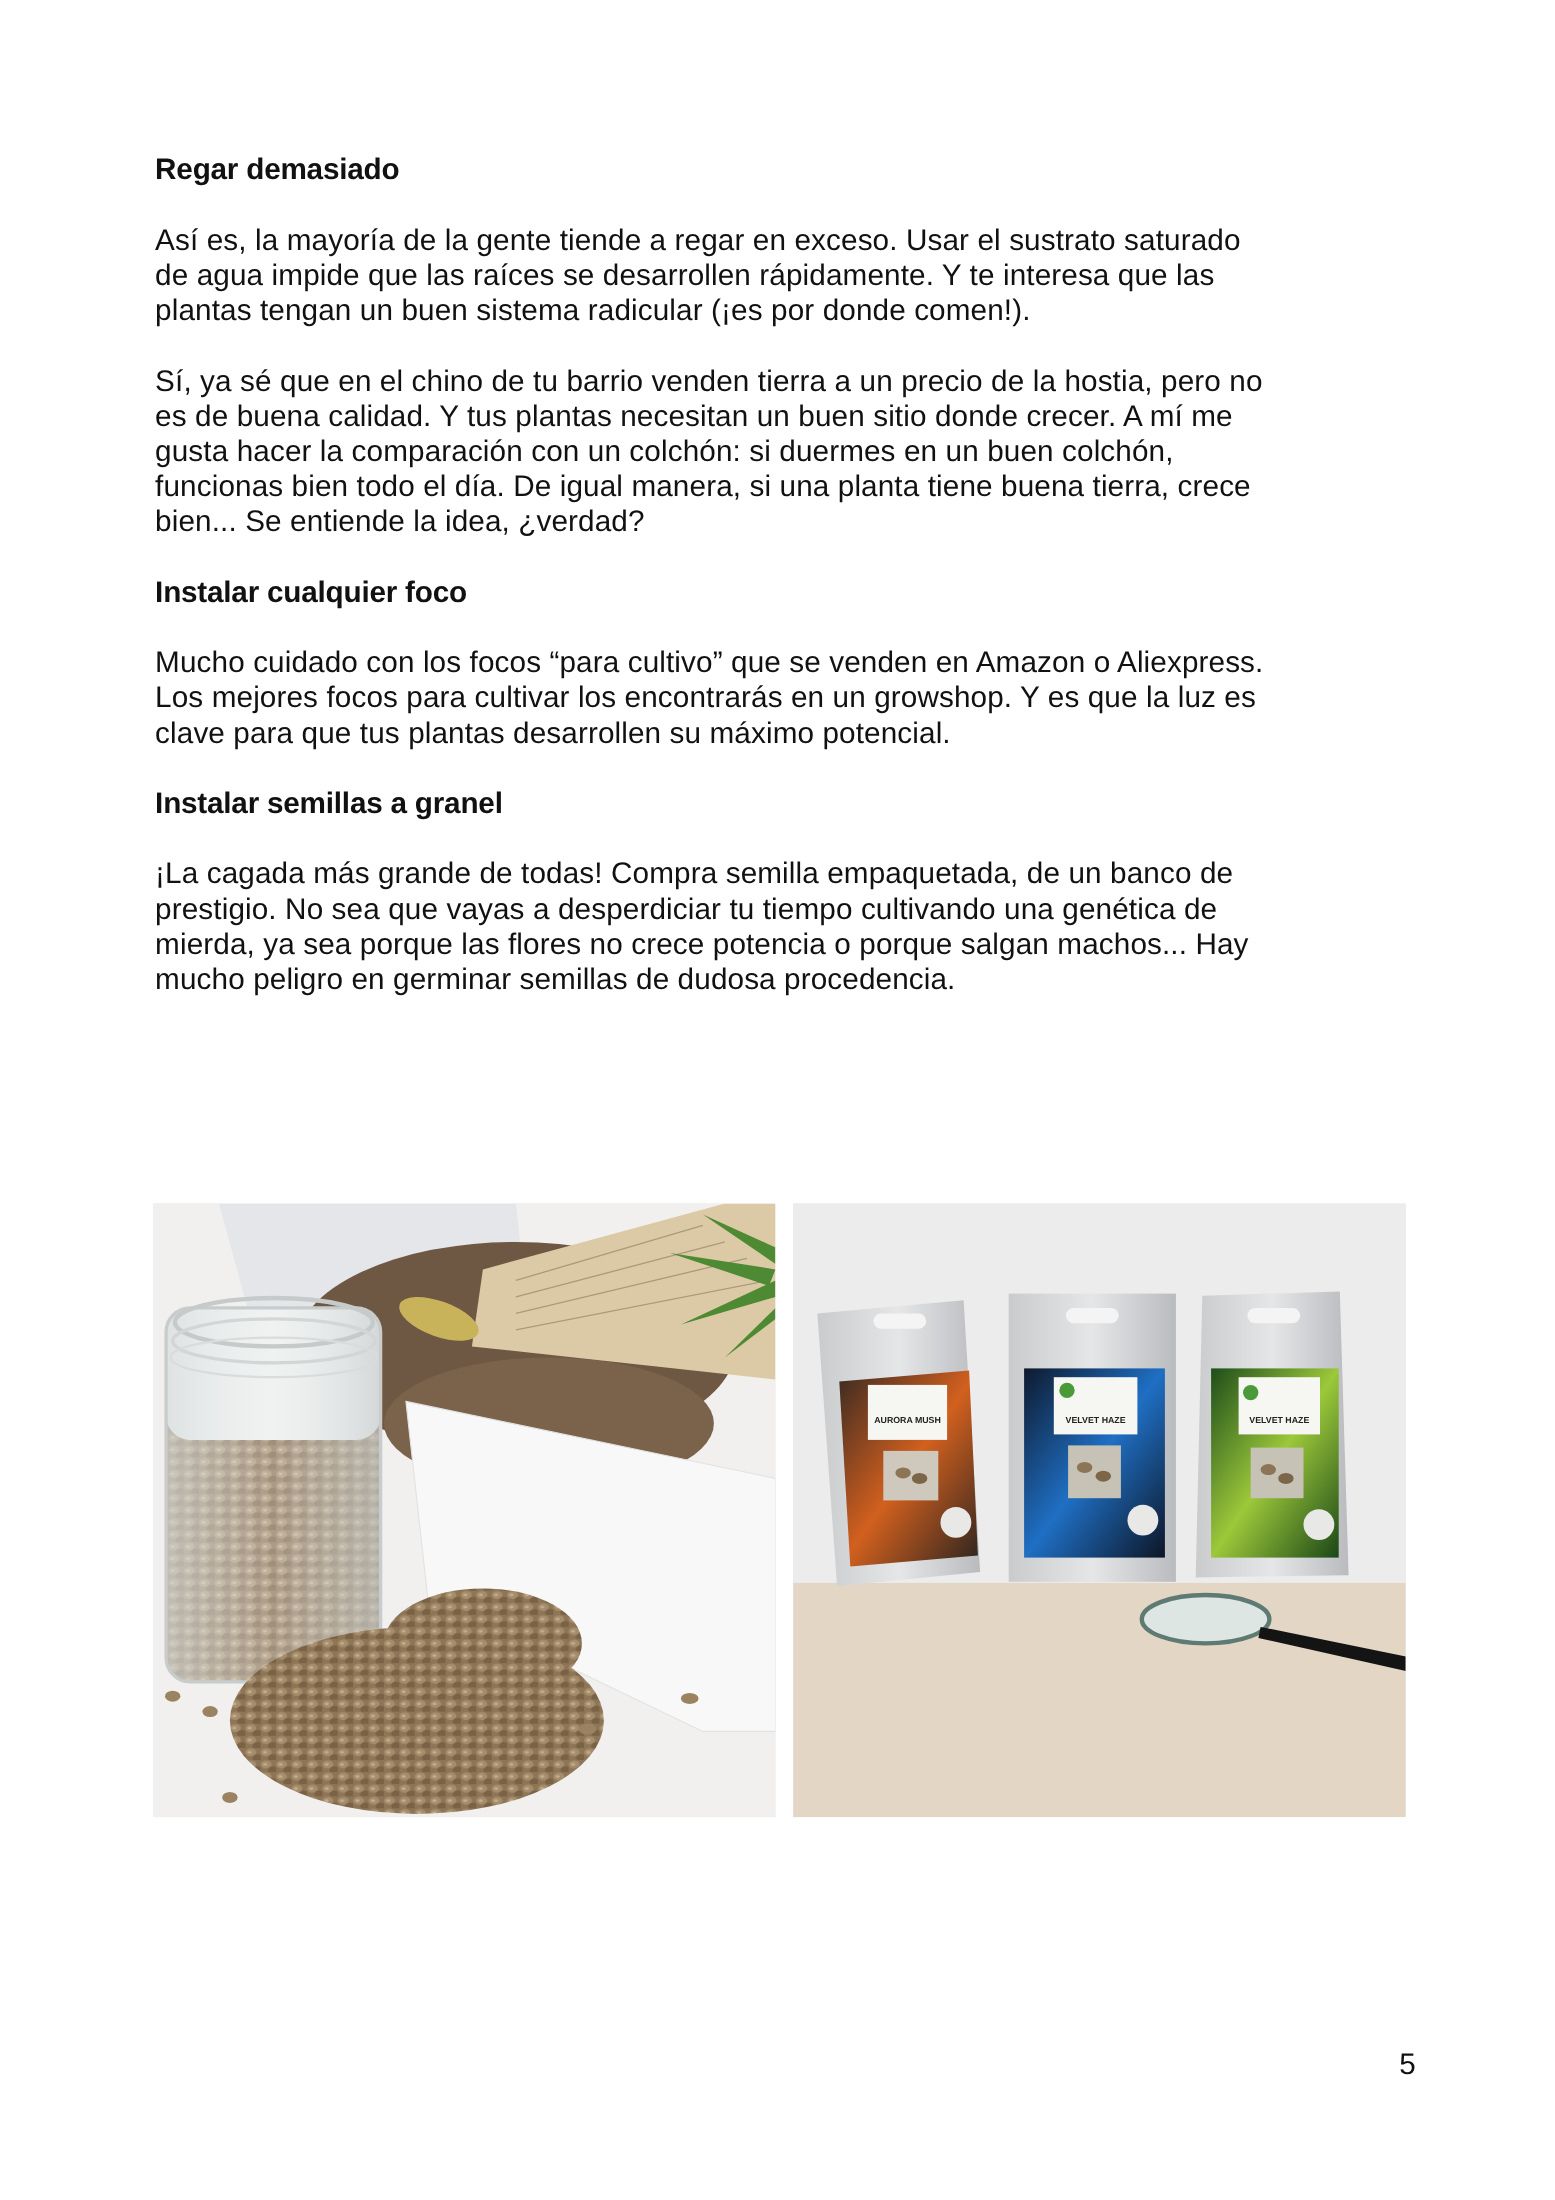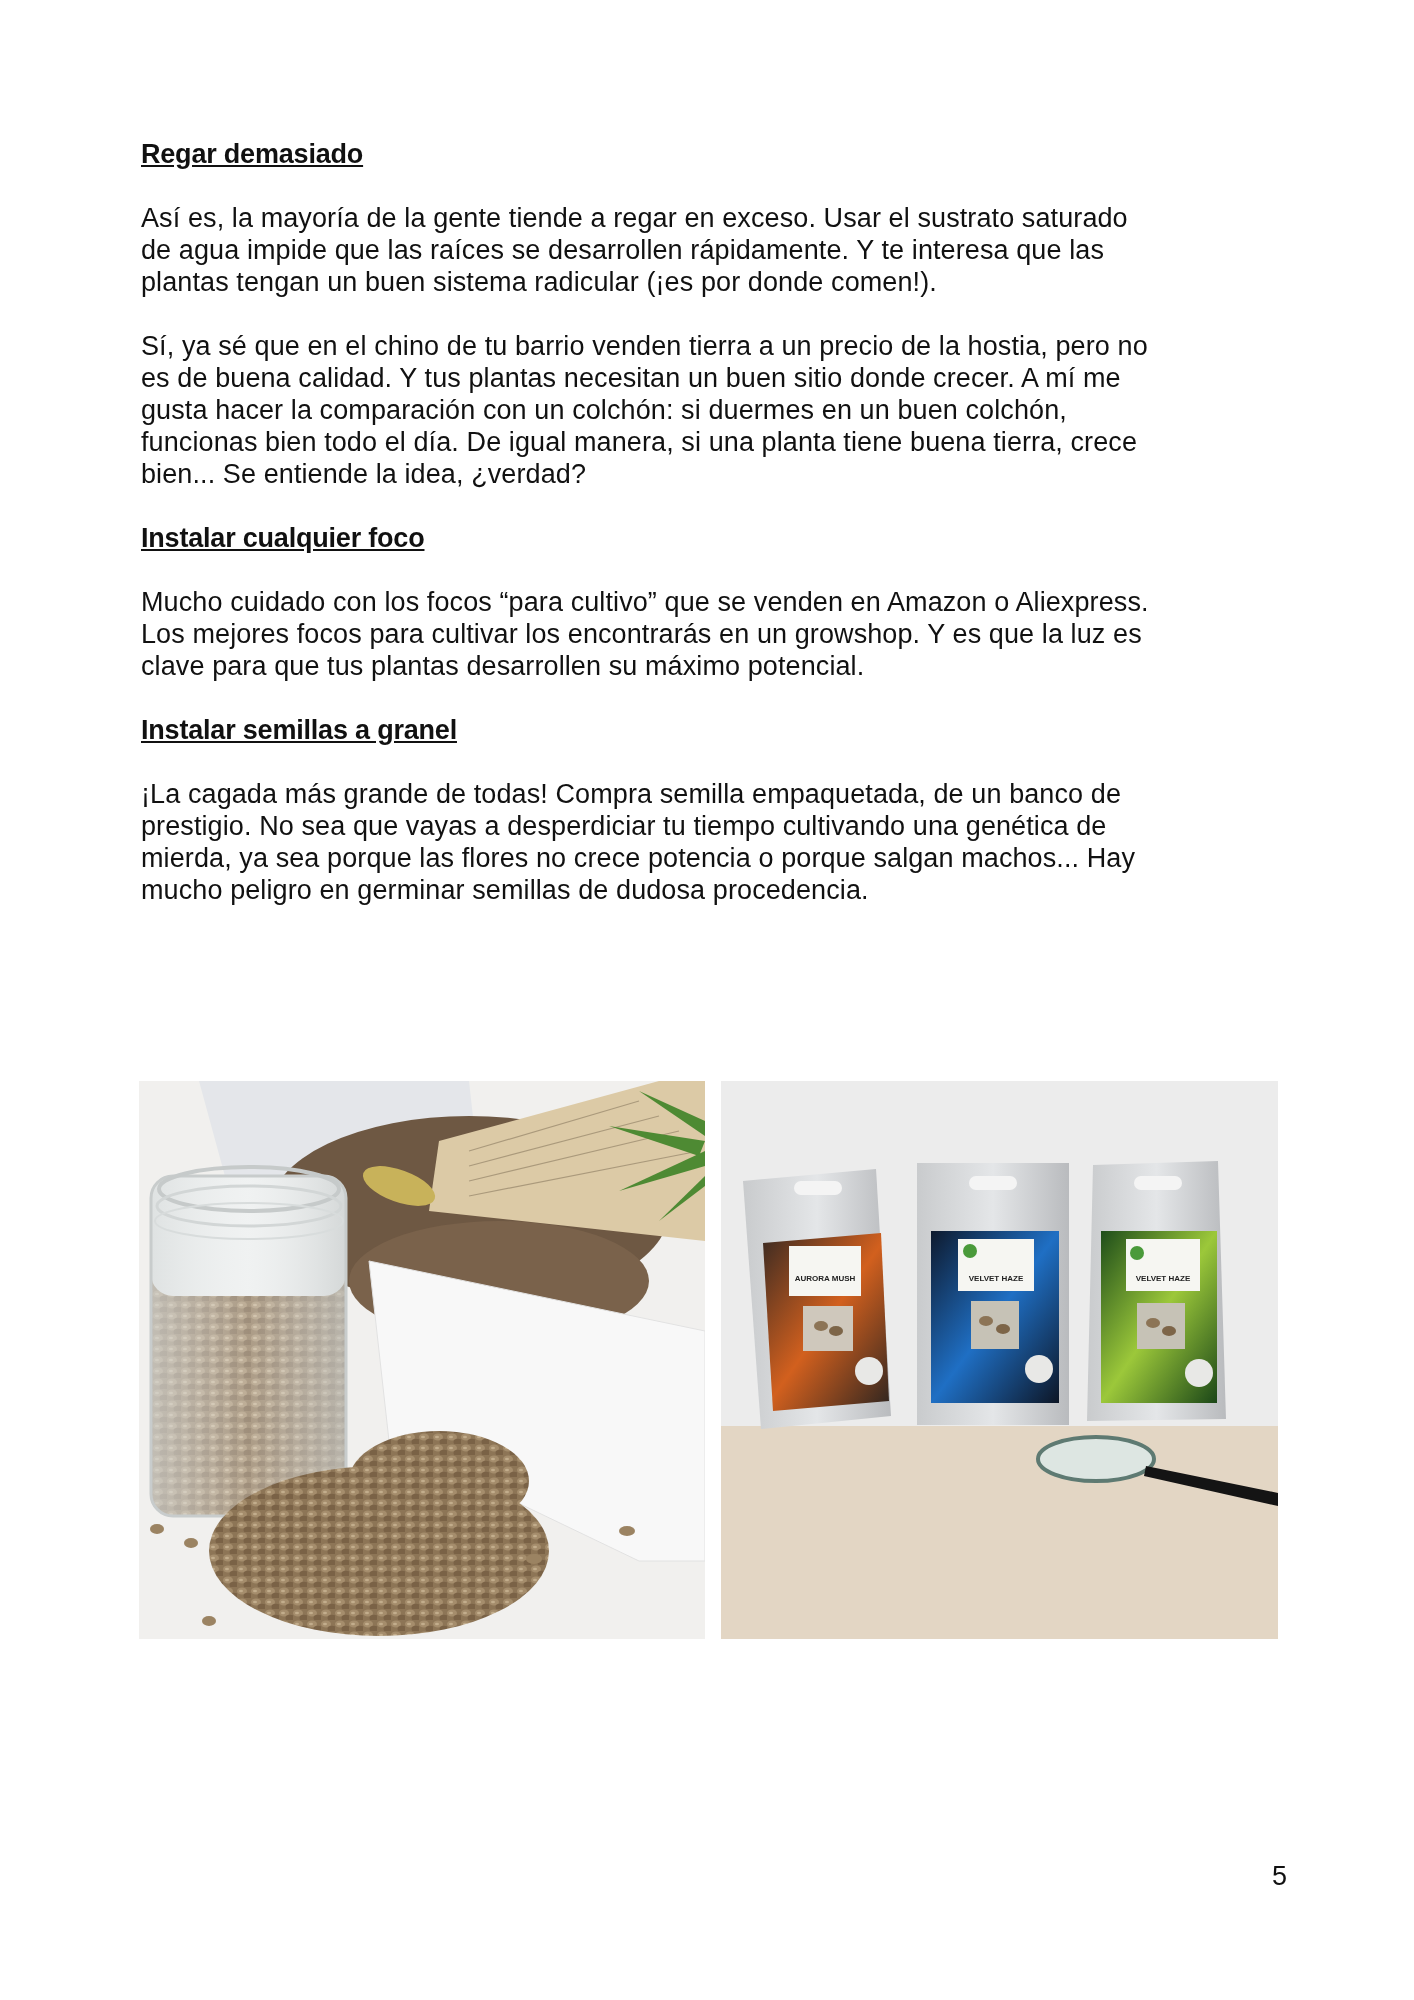--- a/index.html
+++ b/index.html
@@ -1,22 +1,22 @@
 <!DOCTYPE html>
 <html><head>
 <meta charset="utf-8">
 <style>
   html, body { margin: 0; padding: 0; background: #ffffff; }
   body { width: 1414px; height: 2000px; position: relative; overflow: hidden;
          font-family: "Liberation Sans", "DejaVu Sans", sans-serif; color: #111111; }
   .content { position: absolute; left: 141px; top: 138px; width: 1140px; }
-  .heading { font-weight: bold; font-size: 27px; line-height: 32px; margin: 0 0 32px 0; letter-spacing: -0.2px; text-decoration: underline; }
+  .heading { font-weight: bold; font-size: 27px; line-height: 32px; margin: 0 0 32px 0; letter-spacing: -0.2px; }
   .para { font-size: 27px; line-height: 32px; margin: 0 0 32px 0; white-space: pre-line; letter-spacing: 0.1px; }
   .figures { position: absolute; top: 1078px; left: 139px; width: 1139px; height: 558px; }
-  .photo { position: absolute; top: 3px; height: 558px; overflow: hidden; }
+  .photo { position: absolute; top: 16px; height: 558px; overflow: hidden; }
   .photo-left { left: 0; width: 566px; background: #eceae6; }
   .photo-right { left: 582px; width: 557px; background: #ececec; }
   .page-number { position: absolute; left: 1272px; top: 1860px; font-size: 27px; line-height: 32px; }
   svg { display: block; }
 </style>
 </head>
 <body>
 
 <div class="content">
   <div>

